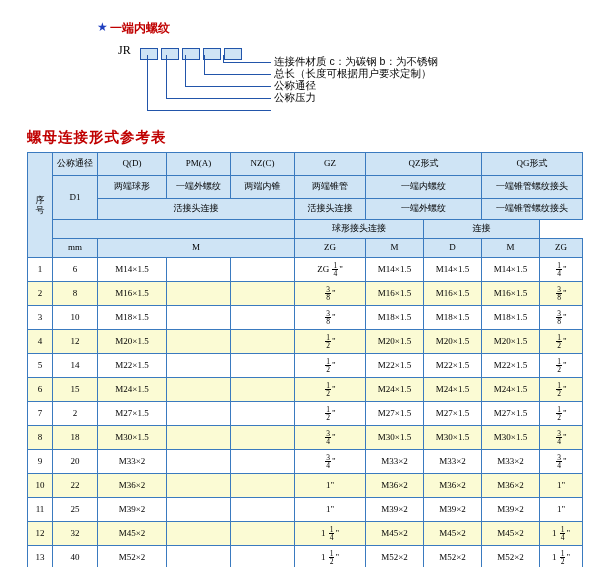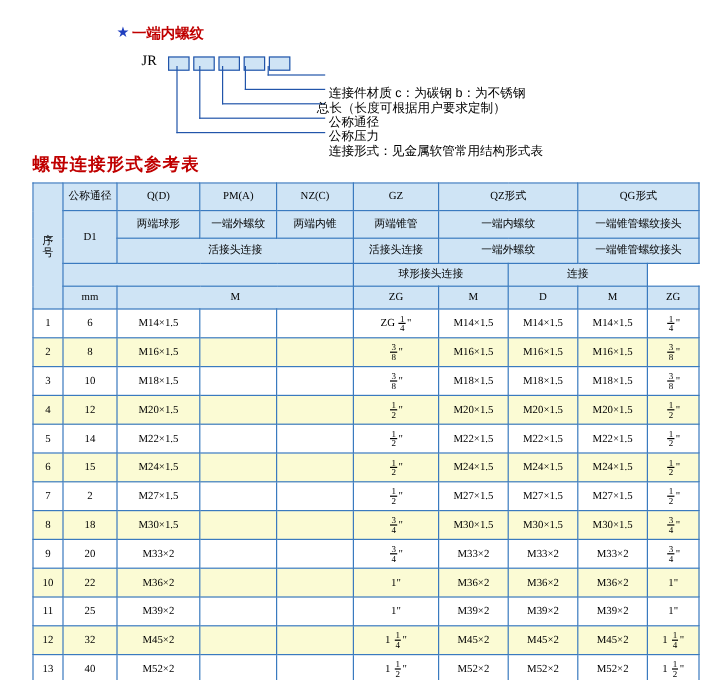--- a/index.html
+++ b/index.html
@@ -35,21 +35,21 @@
     vertical-align:middle;
   }
   .lead{
     position:absolute;background:#2255aa;
   }
   .lead.h{height:1px;}
   .lead.v{width:1px;}
   .note{
     position:absolute;
     font-family:"Liberation Sans", sans-serif;
-    font-size:10.5px;color:#000;white-space:nowrap;margin-top:16px;
+    font-size:10.5px;color:#000;white-space:nowrap;
   }
   
   .tbl-title{
     position:absolute;left:27px;top:128px;
     font-family:"Liberation Sans", sans-serif;
     font-size:14.5px;font-weight:bold;color:#c00000;
     letter-spacing:1px;
   }
   
   .tbl-wrap{position:absolute;left:27px;top:152px;}
@@ -113,24 +113,23 @@
   <div class="lead v" style="left:204px;top:55px;height:20px;"></div>
   <div class="lead v" style="left:223px;top:55px;height:8px;"></div>
 
   <div class="lead h" style="left:223px;top:62px;width:48px;"></div>
   <div class="lead h" style="left:204px;top:74px;width:67px;"></div>
   <div class="lead h" style="left:185px;top:86px;width:86px;"></div>
   <div class="lead h" style="left:166px;top:98px;width:105px;"></div>
   <div class="lead h" style="left:147px;top:110px;width:124px;"></div>
 
   <div class="note" style="left:274px;top:55px;">连接件材质  c：为碳钢  b：为不锈钢</div>
-  <div class="note" style="left:264px;top:67px;">总长（长度可根据用户要求定制）</div>
+  <div class="note" style="left:274px;top:67px;">总长（长度可根据用户要求定制）</div>
   <div class="note" style="left:274px;top:79px;">公称通径</div>
   <div class="note" style="left:274px;top:91px;">公称压力</div>
-  <div class="note" style="left:274px;top:103px;">连接形式：见金属软管常用结构形式表</div>
 </div>
 
 <div class="tbl-title">螺母连接形式参考表</div>
 
 <div class="tbl-wrap">
 <table>
   <thead>
     <tr>
       <td class="serial hdr-blue" rowspan="5" style="height:22px;">
         <div style="width:10px;margin:0 auto;line-height:1.15;">序号</div>

